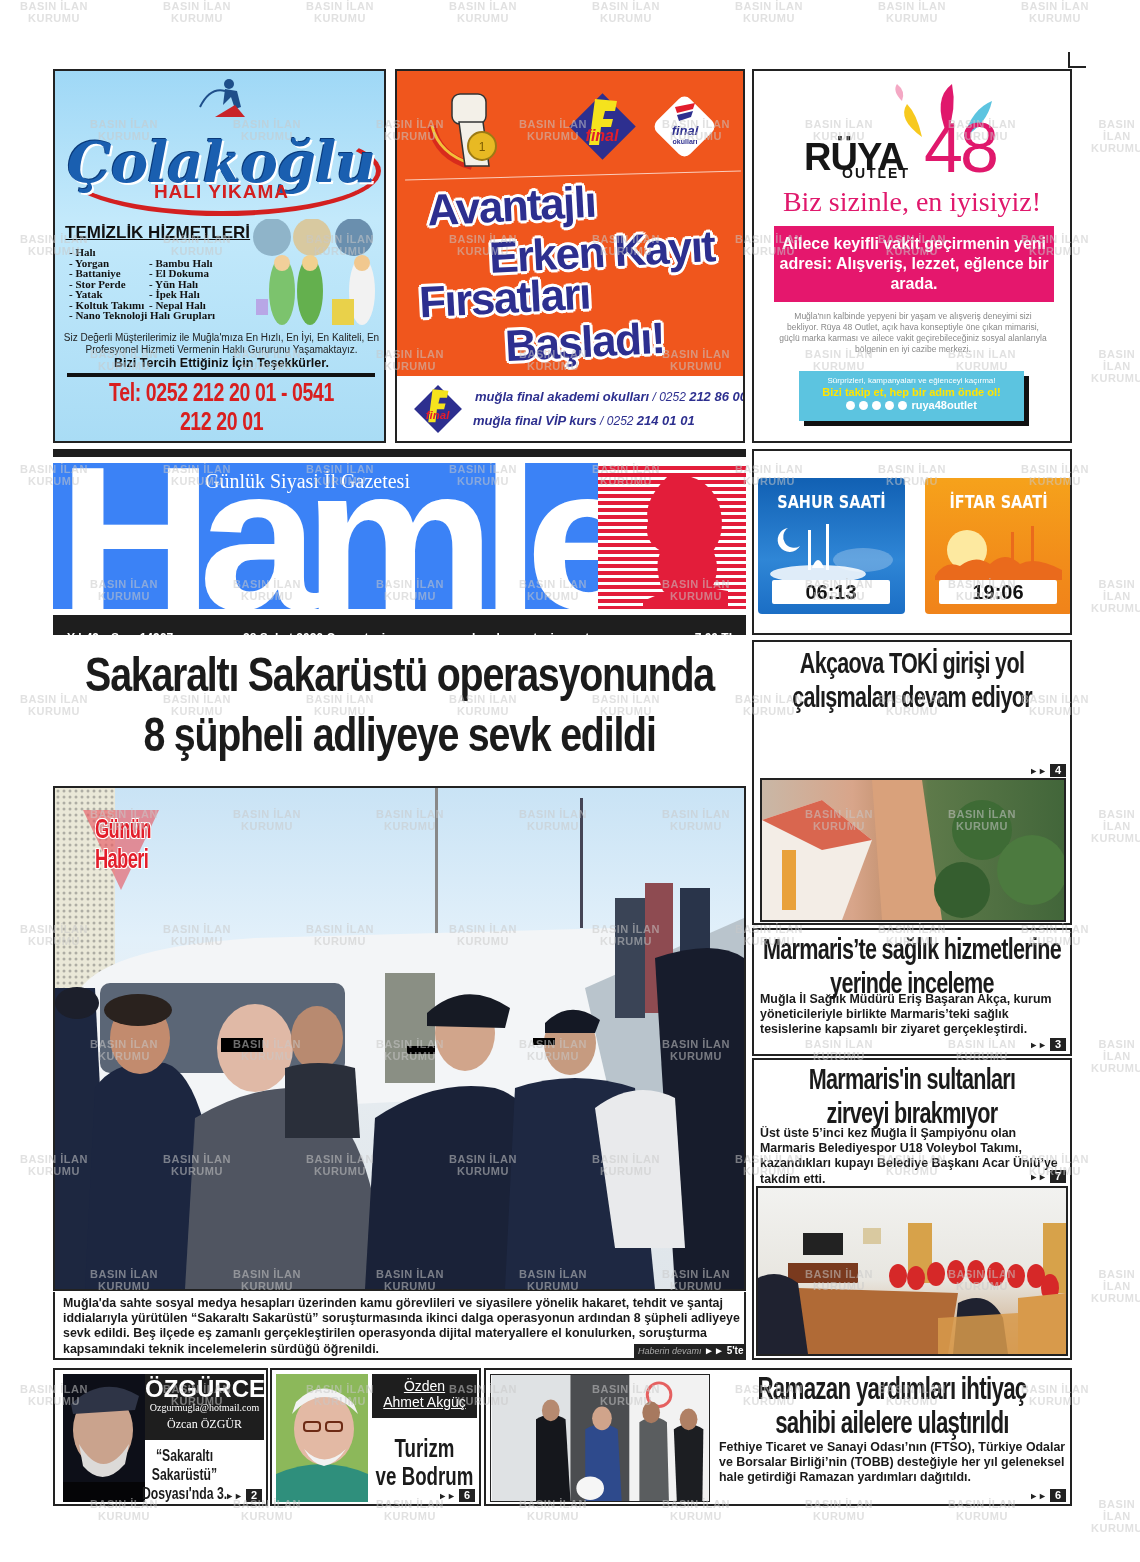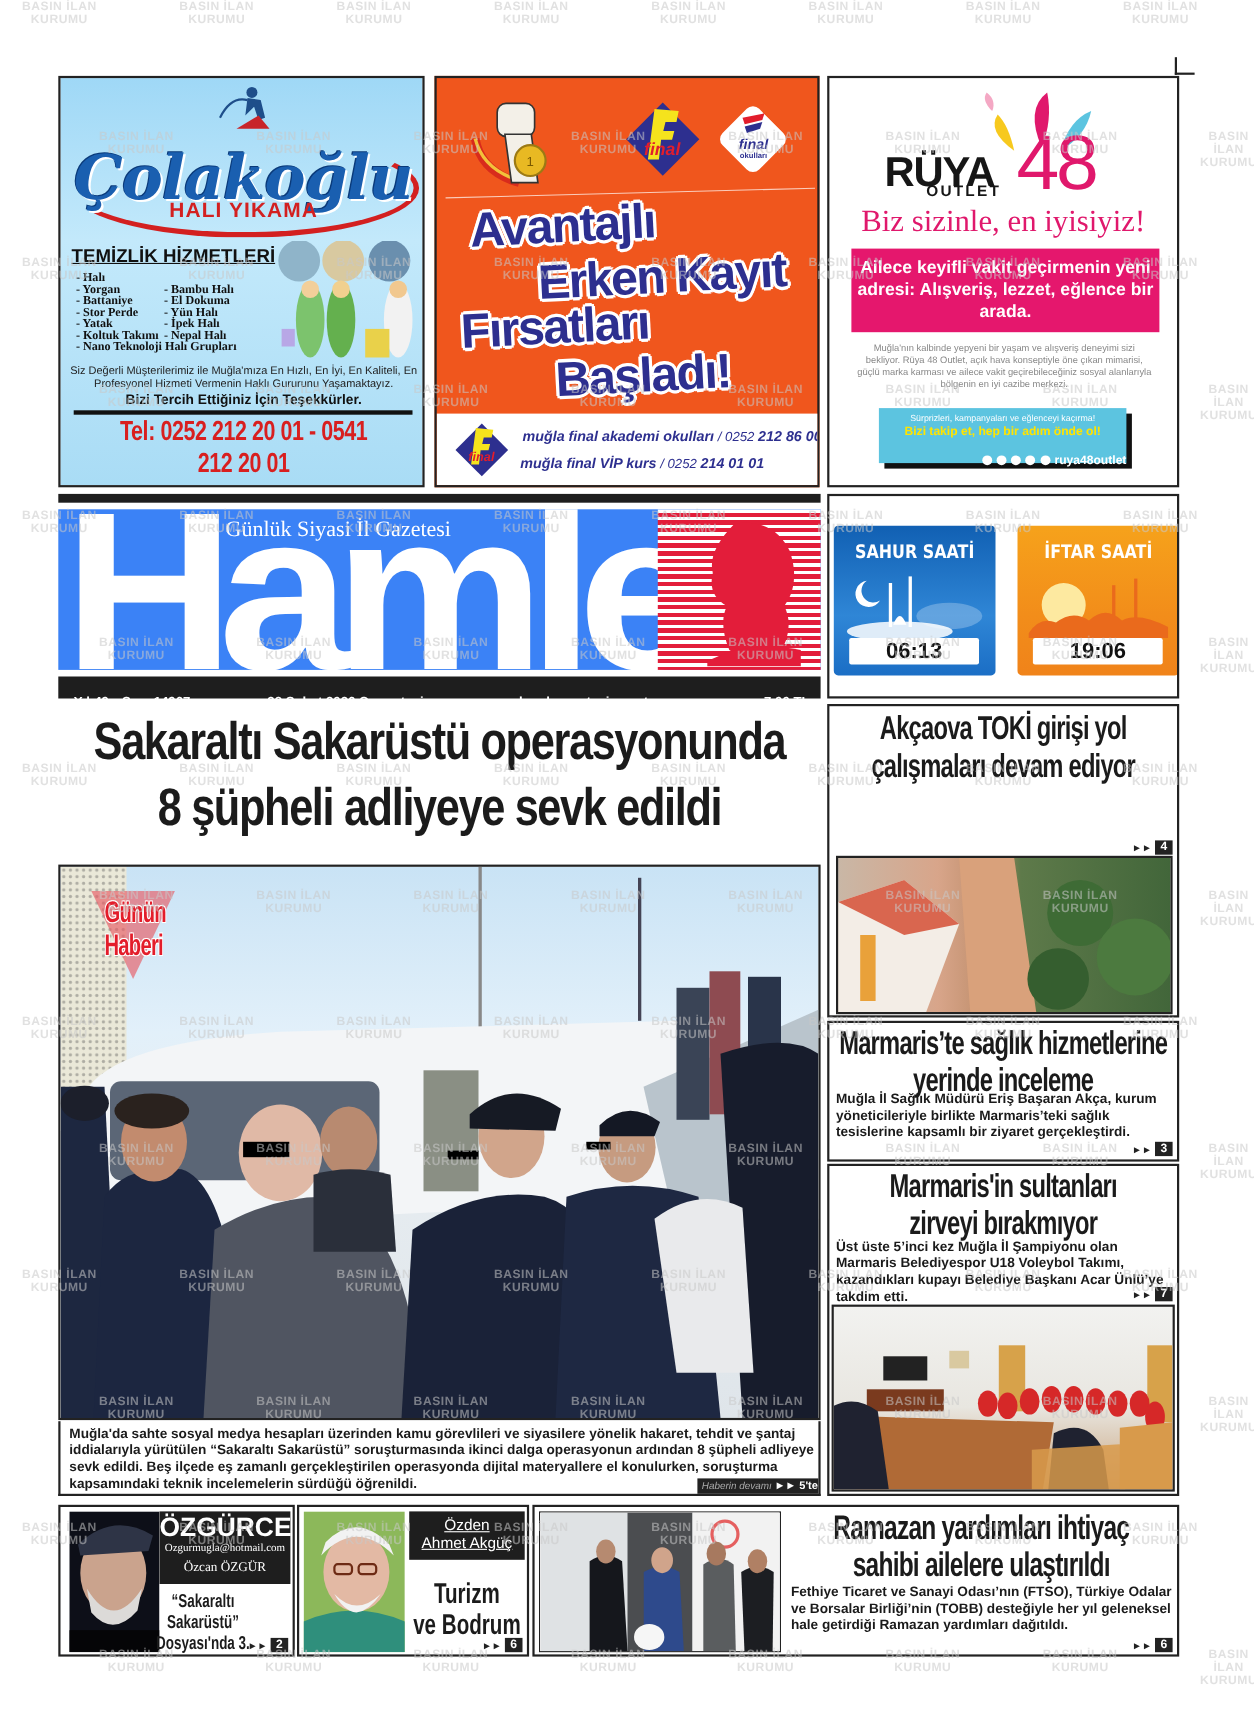--- a/index.html
+++ b/index.html
@@ -45,21 +45,21 @@
   #ad3 .drops { position: absolute; left: 138px; top: 8px; width: 110px; height: 60px; }
   #ad3 .ruya { position: absolute; left: 50px; top: 50px; font: bold 38px "Liberation Sans", sans-serif; color: #161616; letter-spacing: -1px; margin-top: 15px; }
   #ad3 .outlet { position: absolute; left: 88px; top: 94px; font: bold 14px "Liberation Sans", sans-serif; color: #161616; letter-spacing: 2px; }
   #ad3 .n48 { position: absolute; left: 170px; top: 42px; font: 70px "Liberation Sans", sans-serif; color: #e0186c; letter-spacing: -3px; line-height: 70px; }
   #ad3 .biz { position: absolute; left: 0; top: 115px; width: 316px; text-align: center; font: 28px "Liberation Serif", serif; color: #e0186c; }
   #ad3 .pinkbox { position: absolute; left: 20px; top: 155px; width: 280px; height: 76px; background: #e5176d; color: #fff; text-align: center; font: bold 16px "Liberation Sans", sans-serif; line-height: 20px; padding-top: 8px; }
   #ad3 .desc { position: absolute; left: 25px; top: 240px; width: 268px; text-align: center; font: 8.5px "Liberation Sans", sans-serif; line-height: 11px; color: #888; }
   #ad3 .blue { position: absolute; left: 45px; top: 300px; width: 225px; height: 50px; background: #5cc4e0; box-shadow: 5px 5px 0 #111; text-align: center; }
   #ad3 .blue .b1 { font: 8px "Liberation Sans", sans-serif; color: #fff; margin-top: 5px; }
   #ad3 .blue .b2 { font: bold 11px "Liberation Sans", sans-serif; color: #ffe400; margin-top: 1px; }
-  #ad3 .blue .b3 { font: bold 11px "Liberation Sans", sans-serif; color: #fff; margin-top: 15px; text-align: right; }
+  #ad3 .blue .b3 { font: bold 11px "Liberation Sans", sans-serif; color: #fff; margin-top: 1px; }
   #ad3 .blue .soc { display: inline-block; width: 9px; height: 9px; border-radius: 50%; background: #fff; margin-right: 1px; vertical-align: -1px; }
 
   
   .mast-topbar { position: absolute; left: 53px; top: 449px; width: 693px; height: 8px; background: #1e1e1e; }
   .mast { position: absolute; left: 53px; top: 463px; width: 693px; height: 146px; background: #3b82f6; overflow: hidden; }
   .mast .title { position: absolute; left: 5px; top: -40px; font: bold 205px "Liberation Sans", sans-serif; color: #fff; letter-spacing: -14px; line-height: 230px; transform: scaleX(1.05); transform-origin: left; }
   .mast .subtitle { position: absolute; left: 152px; top: 7px; font: 20px "Liberation Serif", serif; color: #fff; }
   .mast .stripes { position: absolute; left: 545px; top: 0; width: 150px; height: 146px; background: repeating-linear-gradient(#fff 0 3px, #e31d3a 3px 7px); }
   .mast .stripes .silh { position: absolute; left: 25px; top: 8px; width: 110px; height: 135px; }
   .infobar { position: absolute; left: 53px; top: 615px; width: 693px; height: 20px; background: #1e1e1e; color: #fff; font: bold 12px "Liberation Sans", sans-serif; }

